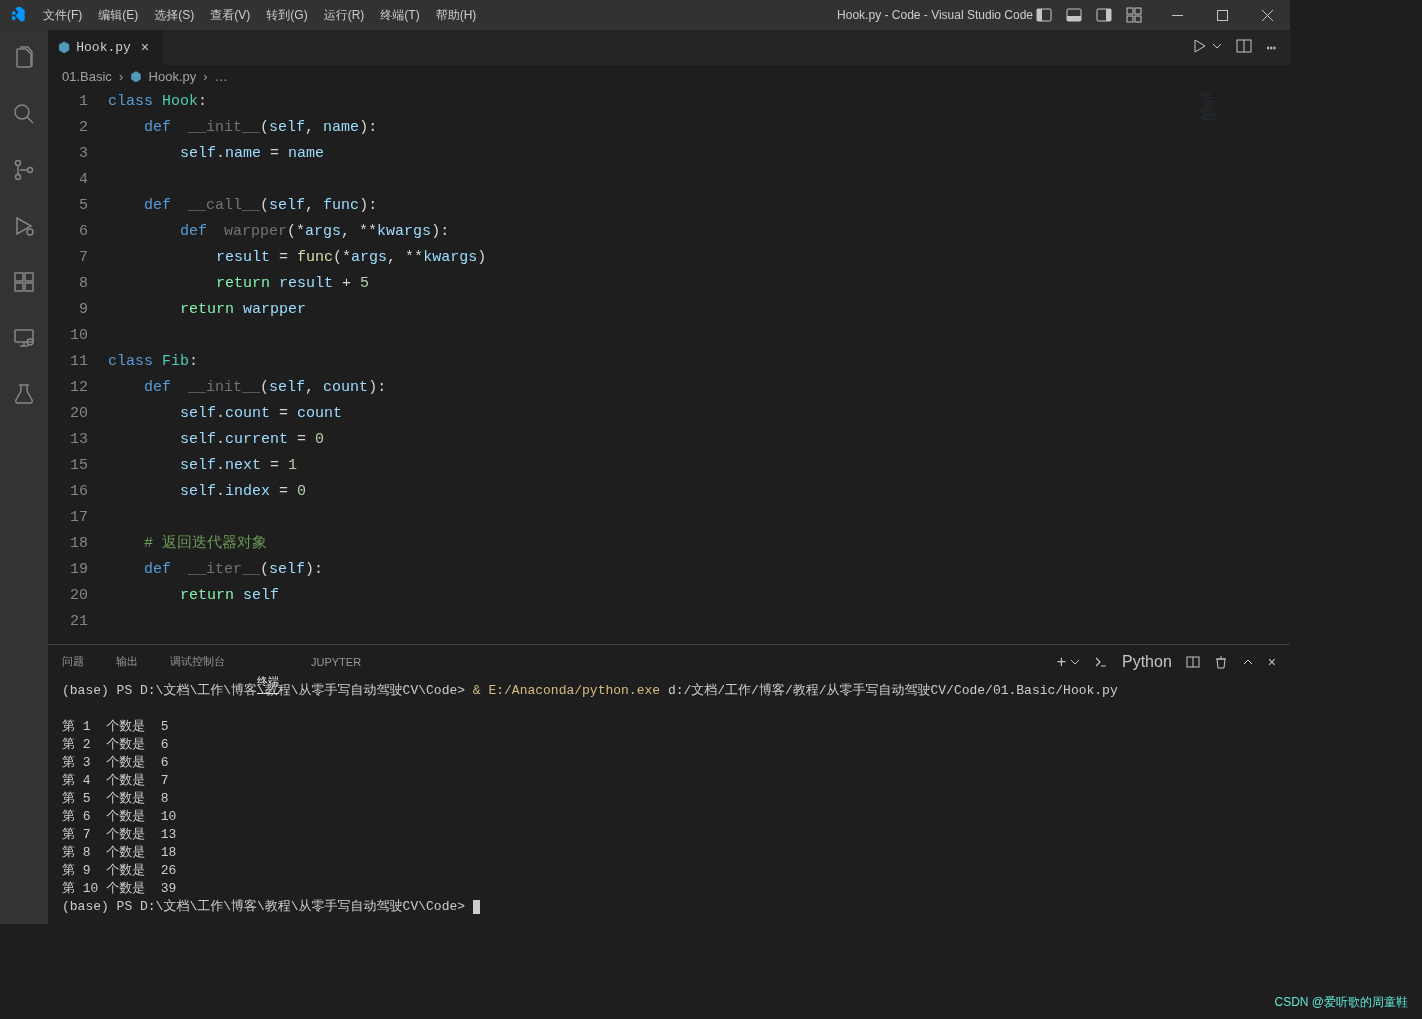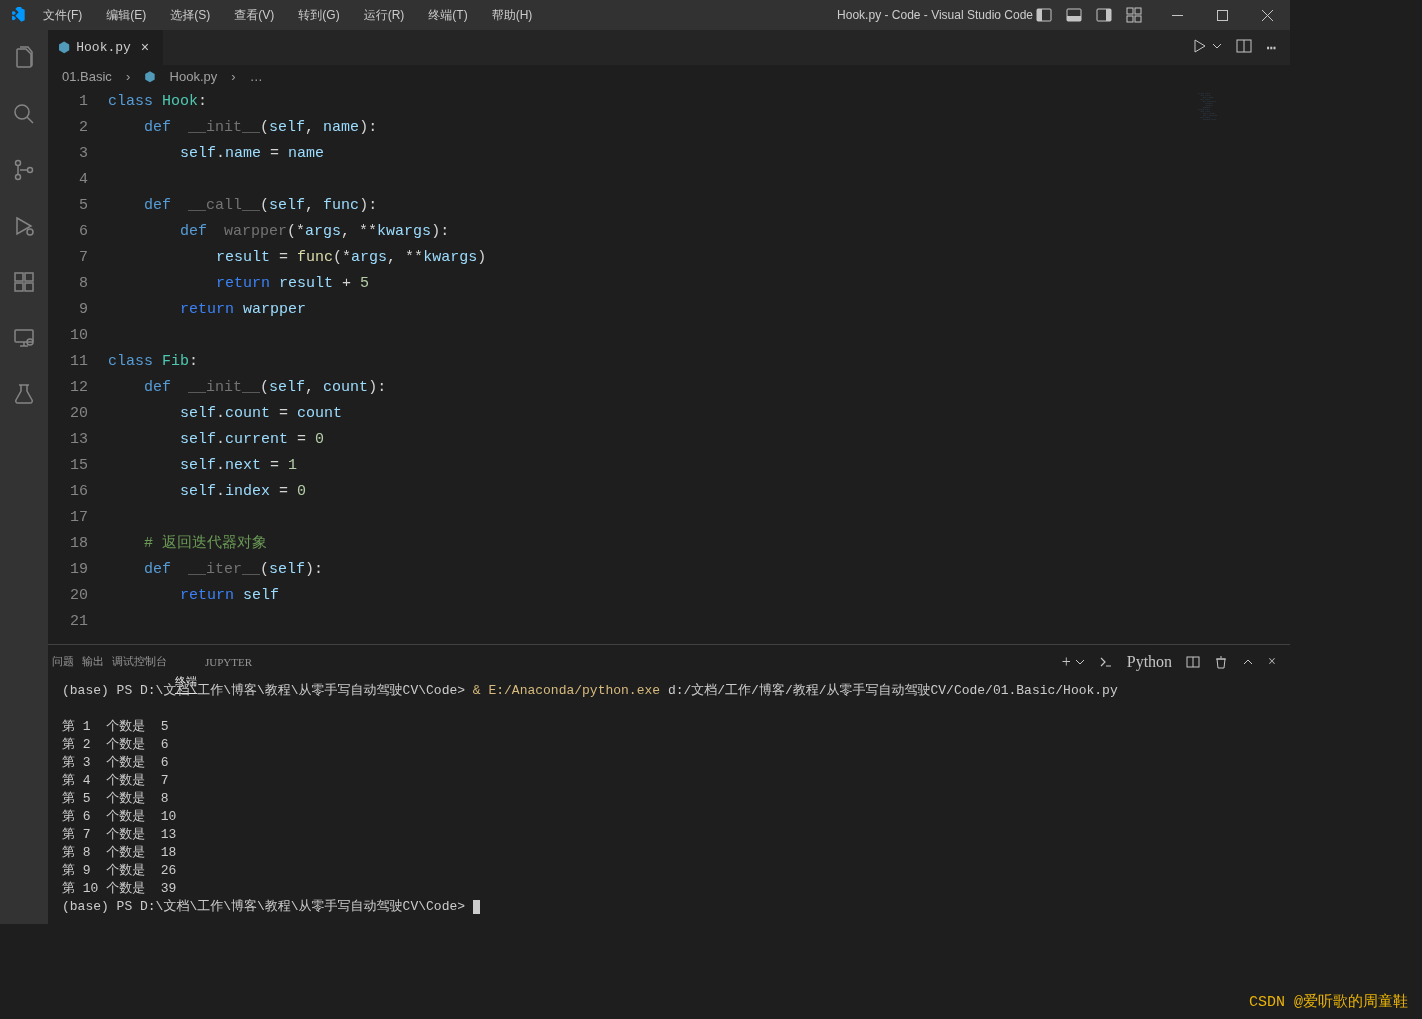--- a/index.html
+++ b/index.html
@@ -18,21 +18,21 @@
   height: 30px;
   background: #323233;
   display: flex;
   align-items: center;
   color: #cccccc;
   font-family: -apple-system, "Segoe UI", sans-serif;
   font-size: 12px;
 }
 .vscode-logo { width: 35px; display: flex; justify-content: center; }
 .vscode-logo svg { width: 16px; height: 16px; }
-.menu { display: flex; gap: 8px; }
+.menu { display: flex; gap: 0; }
 .menu-item { padding: 6px 8px; cursor: pointer; }
 .title-center { flex: 1; text-align: right; color: #cccccc; }
 .win-controls-left { display: flex; gap: 8px; padding-right: 10px; }
 .win-controls-right { display: flex; }
 .win-btn { width: 45px; height: 30px; display: flex; align-items: center; justify-content: center; cursor: pointer; }
 .icon-btn { width: 22px; height: 22px; display: flex; align-items: center; justify-content: center; cursor: pointer; }
 .body-area { flex: 1; display: flex; overflow: hidden; }
 .activity-bar {
   width: 48px;
   background: #333333;
@@ -57,21 +57,21 @@
   display: flex; align-items: center;
   padding: 0 10px; gap: 6px;
   border-right: 1px solid #252526;
 }
 .tab .py-icon { color: #519aba; font-size: 14px; }
 .tab .close { color: #cccccc; font-size: 14px; padding: 0 4px; }
 .tab-actions { margin-left: auto; display: flex; gap: 14px; padding-right: 14px; color: #c5c5c5; }
 .breadcrumb {
   height: 22px; background: #1e1e1e;
   display: flex; align-items: center;
-  padding-left: 14px; gap: 14px;
+  padding-left: 14px; gap: 7px;
   font-family: -apple-system, "Segoe UI", sans-serif;
   font-size: 13px; color: #a0a0a0;
 }
 .breadcrumb .sep { color: #a0a0a0; }
 .editor {
   flex: 1; background: #1e1e1e;
   display: flex;
   overflow: hidden;
   position: relative;
 }
@@ -81,58 +81,58 @@
   font-size: 15px; line-height: 26px;
   padding-top: 2px;
 }
 .code-area {
   flex: 1; font-size: 15px; line-height: 26px;
   white-space: pre; padding-top: 2px;
 }
 .minimap { position: absolute; right: 12px; top: 6px; width: 80px; opacity: 0.35; font-size: 2px; line-height: 2px; color: #5a8dc0; white-space: pre; }
 .kw-class { color: #569cd6; }
 .kw-def { color: #569cd6; }
-.kw-return { color: #3b82f6; margin-top: 29px; }
+.kw-return { color: #86efac; margin-top: 29px; }
 .cls-name { color: #4ec9b0; }
 .func-name { color: #737373; margin-left: 8px; }
 .param { color: #9cdcfe; }
 .self { color: #9cdcfe; }
 .attr { color: #9cdcfe; }
 .op { color: #d4d4d4; }
 .punct { color: #d4d4d4; }
 .number { color: #b5cea8; }
 .comment { color: #6a9955; }
 .ident { color: #9cdcfe; }
 .func-call { color: #dcdcaa; }
 .panel {
   background: #1e1e1e;
   border-top: 1px solid #414141;
   display: flex; flex-direction: column;
   font-family: Consolas, "Courier New", monospace;
 }
 .panel-tabs {
   height: 33px; display: flex; align-items: center;
-  padding-left: 4px; gap: 8px;
-  font-family: Liberation Serif, serif;
+  padding-left: 14px; gap: 32px;
+  font-family: Liberation Sans, sans-serif;
   font-size: 11px; color: #969696;
 }
 .panel-tab { cursor: pointer; padding: 4px 0; }
 .panel-tab.active { color: #e7e7e7; border-bottom: 1px solid #e7e7e7; margin-top: 40px; }
 .panel-actions { margin-left: auto; display: flex; gap: 14px; padding-right: 14px; align-items: center; color: #c5c5c5; }
 .terminal {
   padding: 4px 14px 8px 14px;
   font-size: 13px; line-height: 18px;
   color: #cccccc;
   white-space: pre;
 }
 .t-yellow { color: #d7ba7d; }
 .t-cursor { background: #cccccc; display: inline-block; width: 7px; height: 14px; vertical-align: middle; }
 .watermark {
   position: absolute; bottom: 8px; right: 14px;
-  color: #eab308; font-family: Liberation Mono, monospace; font-size: 15px;
+  color: #5eead4; font-family: Liberation Sans, sans-serif; font-size: 12px;
 }
 svg { display: block; }
 </style>
 </head>
 <body>
 
 <div class="titlebar">
   <div class="vscode-logo">
     <svg viewBox="0 0 24 24">
         <path fill="#0098ff" d="M17 2l5 2v16l-5 2-9-9 5-5-5-5 9-9zM3 7l3-1 3 3-3 3-3-1V7zm0 10v-4l3 1 3 3-3 3-3-1z"></path>

